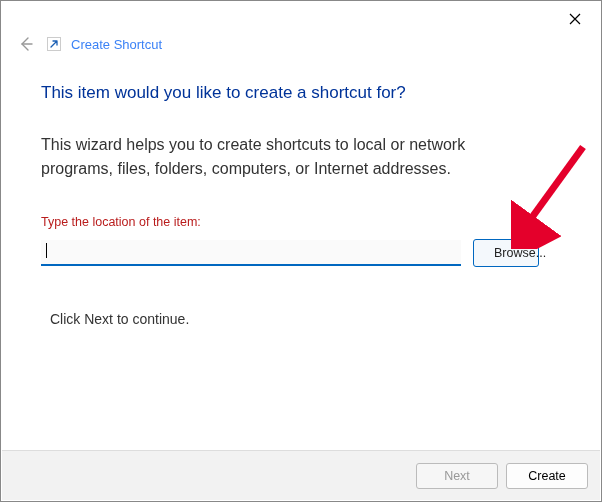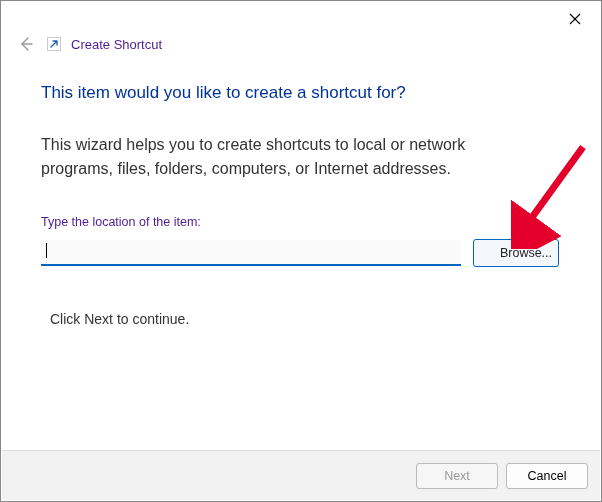--- a/index.html
+++ b/index.html
@@ -2,28 +2,28 @@
 <html><head>
   <meta charset="utf-8">
   <style>
     * { box-sizing: border-box; margin: 0; padding: 0; font-family: "Segoe UI", Arial, sans-serif; }
     body { width: 602px; height: 502px; position: relative; background: #fff; border: 1px solid #888; overflow: hidden; }
     .titlebar { height: 36px; display: flex; justify-content: flex-end; align-items: flex-start; padding-top: 6px; padding-right: 12px; }
     .close-btn { width: 28px; height: 24px; display: flex; align-items: center; justify-content: center; font-size: 15px; color: #000; cursor: pointer; background: transparent; }
     .header-row { display: flex; align-items: center; gap: 10px; padding-left: 14px; margin-top: -4px; }
     .back-btn { width: 22px; height: 22px; display: flex; align-items: center; justify-content: center; font-size: 16px; color: #888; cursor: default; }
     .shortcut-icon { width: 14px; height: 14px; display: flex; align-items: center; justify-content: center; color: #1a5fb4; font-size: 11px; border: 1px solid #ccc; background: #fff; }
-    .header-title { font-size: 13px; color: #4c1d95; }
+    .header-title { font-size: 13px; color: #3b82f6; }
     .content { padding: 28px 36px 0 40px; }
     .main-heading { font-size: 17px; color: #003399; font-weight: 400; margin-bottom: 30px; }
     .description { font-size: 16px; color: #333; line-height: 1.5; margin-bottom: 34px; max-width: 490px; }
-    .field-label { font-size: 12.5px; color: #4c1d95; margin-bottom: 10px; }
+    .field-label { font-size: 12.5px; color: #b91c1c; margin-bottom: 10px; }
     .input-row { display: flex; gap: 12px; align-items: center; margin-bottom: 44px; }
     .location-input { flex: 0 0 420px; height: 26px; border: none; border-bottom: 2px solid #0067c0; background: #fafafa; font-size: 13px; padding: 2px 4px; outline: none; }
-    .browse-btn { width: 86px; height: 28px; border: 1.5px solid #0067c0; background: #f4f8fc; font-size: 12.5px; color: #222; cursor: pointer; border-radius: 3px; padding-left: 20px; }
+    .browse-btn { width: 66px; height: 28px; border: 1.5px solid #0067c0; background: #f4f8fc; font-size: 12.5px; color: #222; cursor: pointer; border-radius: 3px; padding-left: 20px; }
     .continue-text { font-size: 14px; color: #333; margin-left: 9px; }
     .footer { position: absolute; left: 1px; right: 1px; bottom: 1px; height: 50px; background: #f2f2f2; border-top: 1px solid #ddd; display: flex; justify-content: flex-end; align-items: center; gap: 8px; padding-right: 12px; }
     .footer-btn { width: 82px; height: 26px; border: 1px solid #bbb; background: #fdfdfd; font-size: 12.5px; border-radius: 3px; cursor: pointer; }
     .footer-btn.disabled { color: #999; cursor: default; background: #f6f6f6; }
     .arrow-annotation { position: absolute; top: 138px; left: 510px; pointer-events: none; }
     
     .caret { display: inline-block; width: 1px; height: 15px; background: #000; vertical-align: middle; animation: blink 1s steps(1) infinite; margin-left: 1px; }
     @keyframes blink { 50% { opacity: 0; } }
   </style>
 </head>
@@ -58,21 +58,21 @@
   <div class="field-label">Type the location of the item:</div>
   <div class="input-row">
     <div class="location-input"><span></span><span class="caret"></span></div>
     <button class="browse-btn">Browse...</button>
   </div>
   <div class="continue-text">Click Next to continue.</div>
 </div>
 
 <div class="footer">
   <button class="footer-btn disabled">Next</button>
-  <button class="footer-btn">Cancel</button>
+  <button class="footer-btn">Create</button>
 </div>
 
 <div class="arrow-annotation">
   <svg width="80" height="110" viewBox="0 0 80 110">
     <defs>
       <marker id="arrhead" markerWidth="10" markerHeight="10" refX="2" refY="5" orient="auto">
         <path d="M0 0 L10 5 L0 10 Z" fill="#e4002b"></path>
       </marker>
     </defs>
     <line x1="72" y1="8" x2="14" y2="88" stroke="#e4002b" stroke-width="7" marker-end="url(#arrhead)"></line>

